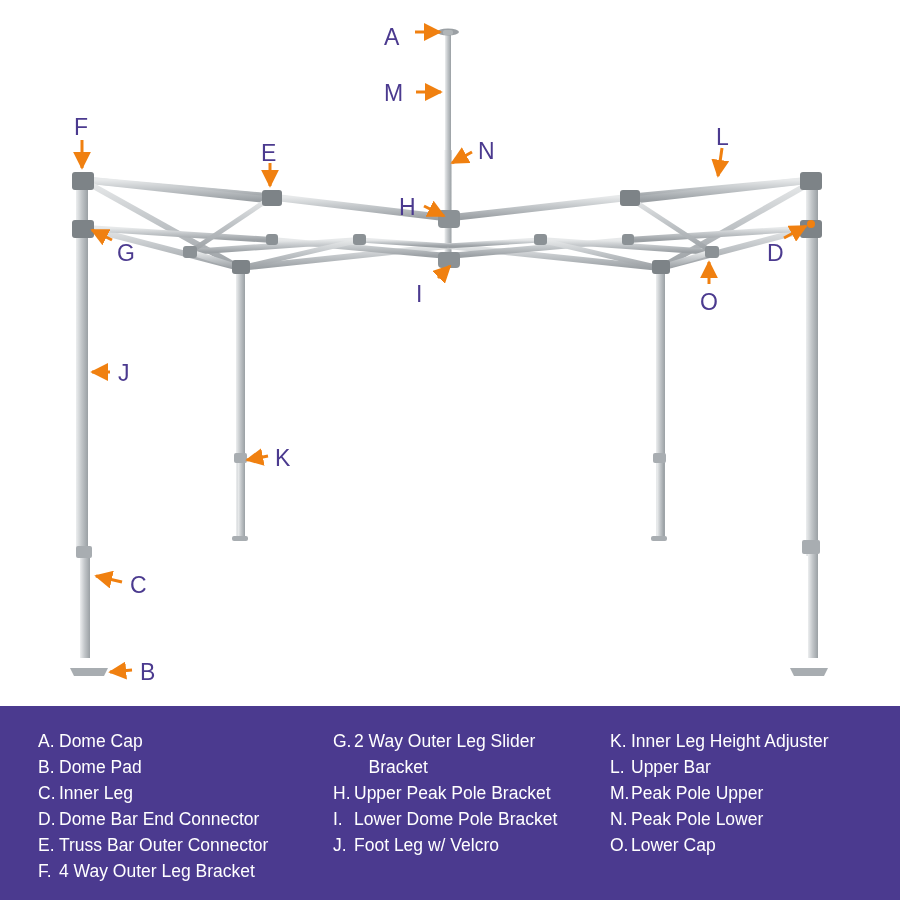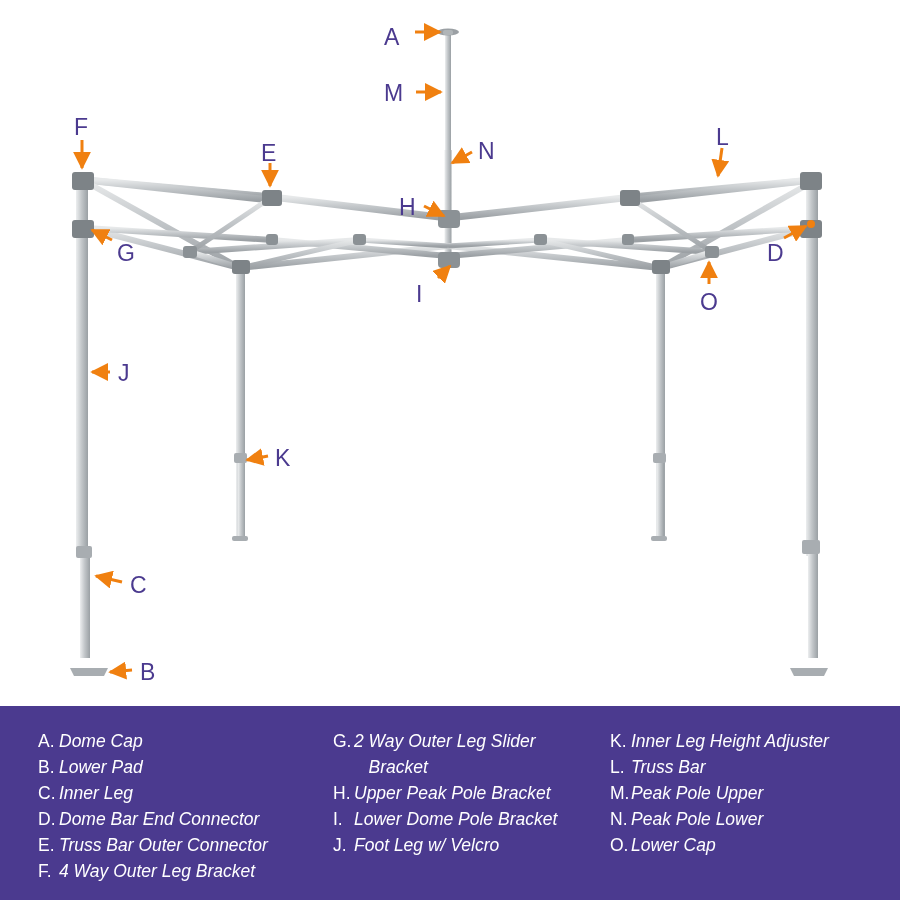--- a/index.html
+++ b/index.html
@@ -47,21 +47,21 @@
     flex-direction: row;
     font-size: 17.5px;
     line-height: 26px;
     white-space: pre-wrap;
   }
   .legend-row .lkey {
     width: 21px;
     flex: 0 0 21px;
     text-align: left;
   }
-  .legend-row .ltext { flex: 1 1 auto; font-style: italic; }
+  .legend-row .ltext { flex: 1 1 auto; }
   .callout-letter {
     position: absolute;
     color: #4b3a8f;
     font-size: 23px;
     font-family: "Liberation Sans", sans-serif;
     line-height: 23px;
   }
 </style>
 </head>
 <body>
@@ -211,21 +211,21 @@
 
 <div id="legend">
   <div id="legend-cols">
     <div class="legend-col c1">
       <div class="legend-row">
         <span class="lkey">A.</span>
         <span class="ltext">Dome Cap</span>
       </div>
       <div class="legend-row">
         <span class="lkey">B.</span>
-        <span class="ltext">Lower Pad</span>
+        <span class="ltext">Dome Pad</span>
       </div>
       <div class="legend-row">
         <span class="lkey">C.</span>
         <span class="ltext">Inner Leg</span>
       </div>
       <div class="legend-row">
         <span class="lkey">D.</span>
         <span class="ltext">Dome Bar End Connector</span>
       </div>
       <div class="legend-row">
@@ -258,21 +258,21 @@
       </div>
     </div>
 
     <div class="legend-col c3">
       <div class="legend-row">
         <span class="lkey">K.</span>
         <span class="ltext">Inner Leg Height Adjuster</span>
       </div>
       <div class="legend-row">
         <span class="lkey">L.</span>
-        <span class="ltext">Truss Bar</span>
+        <span class="ltext">Upper Bar</span>
       </div>
       <div class="legend-row">
         <span class="lkey">M.</span>
         <span class="ltext">Peak Pole Upper</span>
       </div>
       <div class="legend-row">
         <span class="lkey">N.</span>
         <span class="ltext">Peak Pole Lower</span>
       </div>
       <div class="legend-row">

